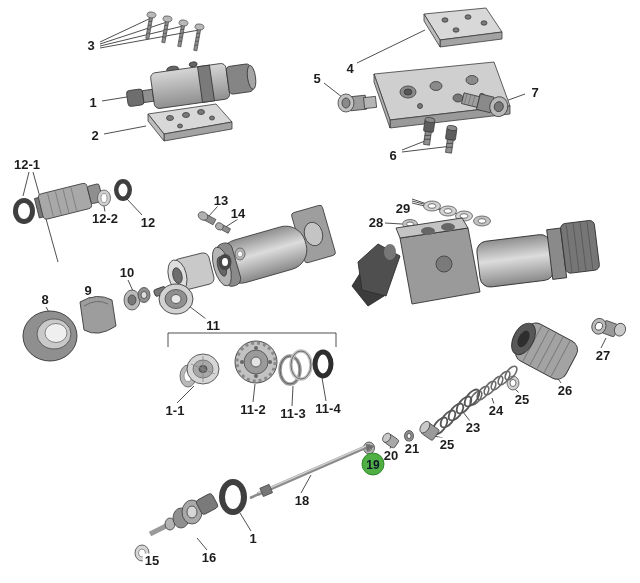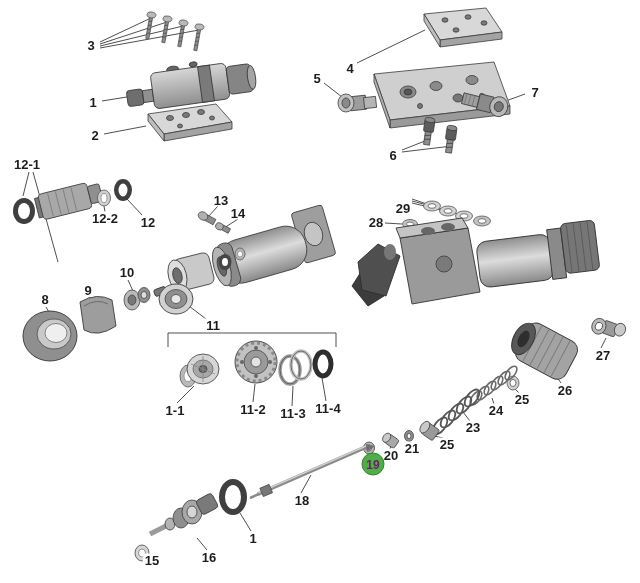--- a/index.html
+++ b/index.html
@@ -8,21 +8,21 @@
     overflow:hidden;font-family:"Liberation Sans",sans-serif;
   }
   .canvas svg{position:absolute;left:0;top:0;}
   .part-label{
     position:absolute;transform:translate(-50%,-50%);
     font:bold 13px "Liberation Sans",sans-serif;color:#1c1c1c;
     background:#ffffff;padding:0 2px;line-height:1;z-index:3;cursor:pointer;
     white-space:nowrap;
   }
   .part-label.highlighted{
-    background:var(--highlight-color,#4fae44);color:#701a75;
+    background:var(--highlight-color,#4fae44);color:#0f172a;
     width:21px;height:21px;padding:0;border-radius:50%;
     display:flex;align-items:center;justify-content:center;
     border:1px solid #358530;font-size:12px;
   }
 </style>
 </head>
 <body>
 
 <div class="canvas">
 

